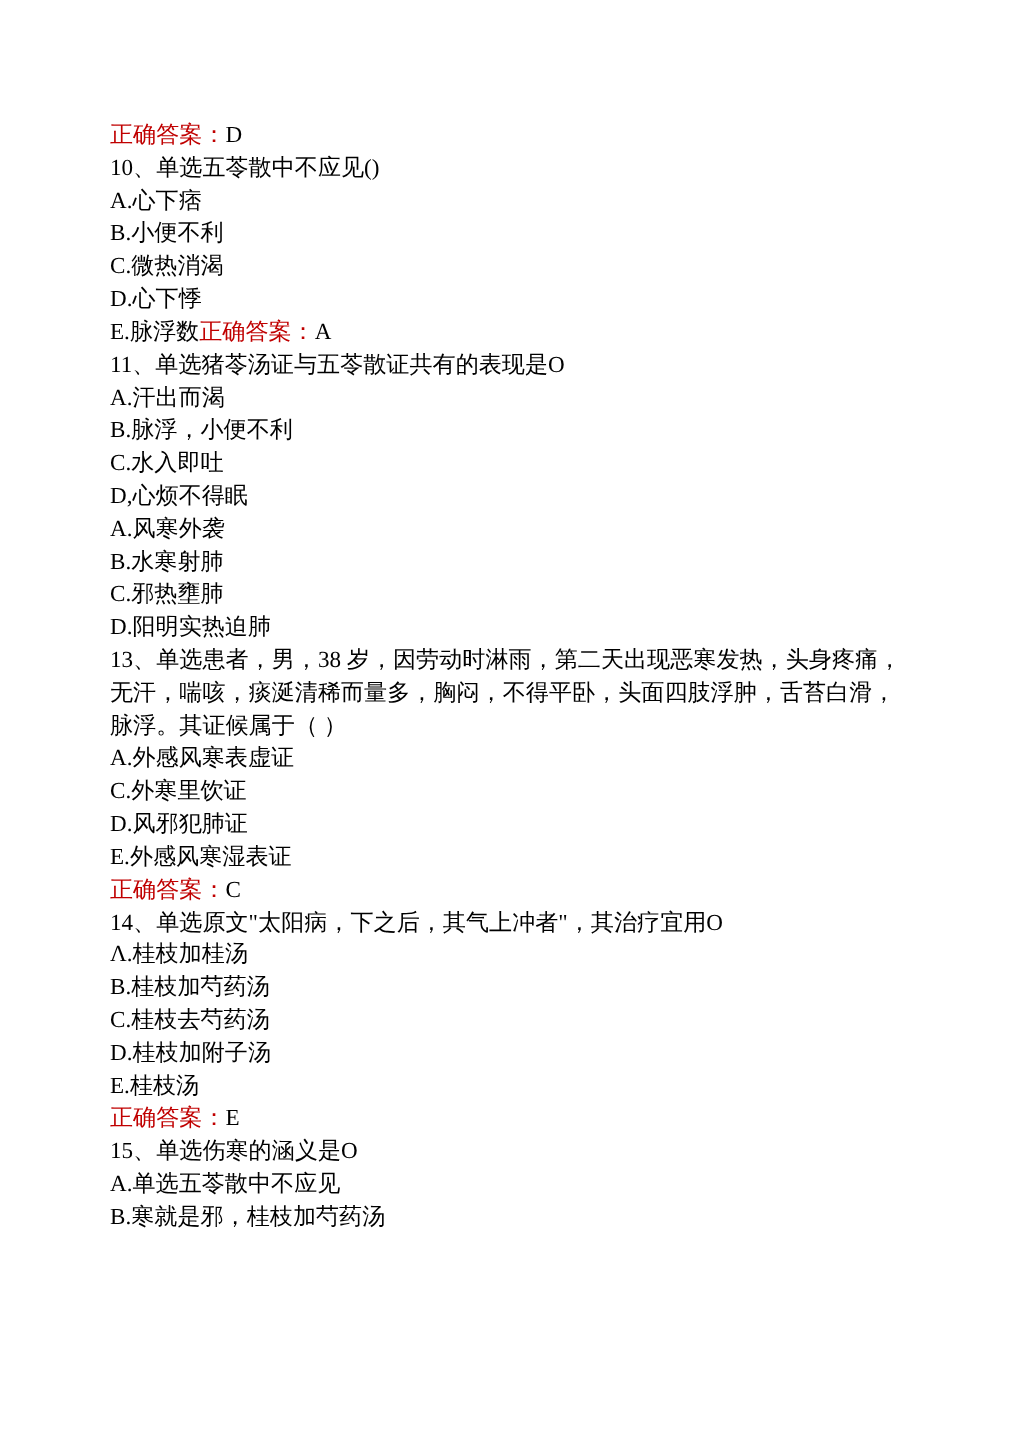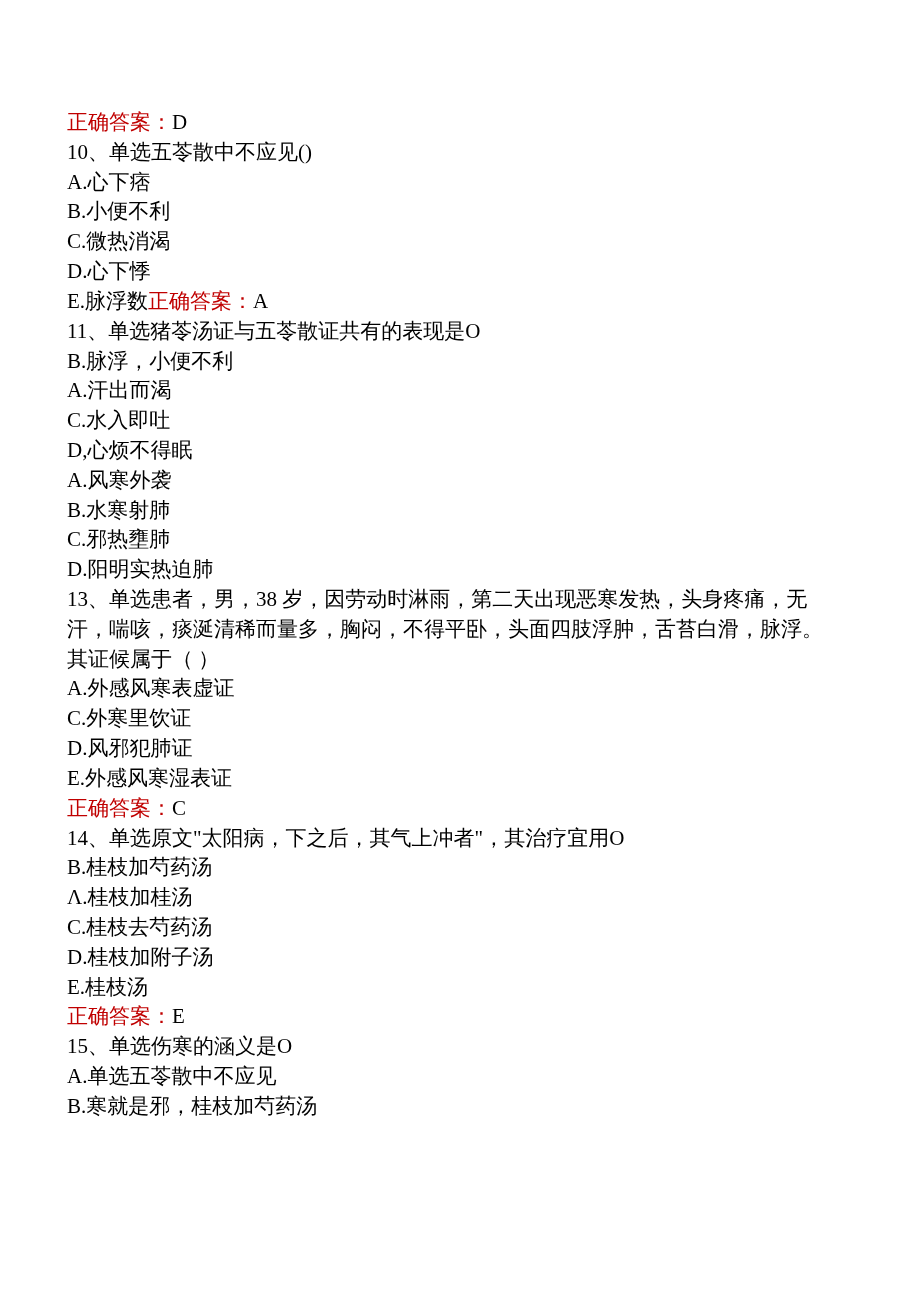--- a/index.html
+++ b/index.html
@@ -5,21 +5,21 @@
   html, body {
     margin: 0;
     padding: 0;
     background: #ffffff;
     width: 920px;
   }
   .page {
     box-sizing: border-box;
     width: 920px;
     min-height: 1301px;
-    padding: 108px 90px 40px 67px;
+    padding: 108px 90px 40px 100px;
     font-family: "SimSun", "Songti SC", serif;
     font-size: 21px;
     color: #000000;
     line-height: 1.42;
   }
   .line {
     white-space: normal;
     word-break: break-word;
   }
   .red { color: #c00000; }
@@ -29,37 +29,37 @@
 
 <div class="page" id="page-root">
     <div class="line"><span class="red">正确答案：</span><span>D</span></div>
     <div class="line"><span>10、单选五苓散中不应见()</span></div>
     <div class="line"><span>A.心下痞</span></div>
     <div class="line"><span>B.小便不利</span></div>
     <div class="line"><span>C.微热消渴</span></div>
     <div class="line"><span>D.心下悸</span></div>
     <div class="line"><span>E.脉浮数</span><span class="red">正确答案：</span><span>A</span></div>
     <div class="line"><span>11、单选猪苓汤证与五苓散证共有的表现是O</span></div>
+    <div class="line"><span>A.汗出而渴</span></div>
     <div class="line"><span>B.脉浮，小便不利</span></div>
-    <div class="line"><span>A.汗出而渴</span></div>
     <div class="line"><span>C.水入即吐</span></div>
     <div class="line"><span>D,心烦不得眠</span></div>
     <div class="line"><span>A.风寒外袭</span></div>
     <div class="line"><span>B.水寒射肺</span></div>
     <div class="line"><span>C.邪热壅肺</span></div>
     <div class="line"><span>D.阳明实热迫肺</span></div>
     <div class="line"><span>13、单选患者，男，38 岁，因劳动时淋雨，第二天出现恶寒发热，头身疼痛，无汗，喘咳，痰涎清稀而量多，胸闷，不得平卧，头面四肢浮肿，舌苔白滑，脉浮。其证候属于（ ）</span></div>
     <div class="line"><span>A.外感风寒表虚证</span></div>
     <div class="line"><span>C.外寒里饮证</span></div>
     <div class="line"><span>D.风邪犯肺证</span></div>
     <div class="line"><span>E.外感风寒湿表证</span></div>
     <div class="line"><span class="red">正确答案：</span><span>C</span></div>
     <div class="line"><span>14、单选原文"太阳病，下之后，其气上冲者"，其治疗宜用O</span></div>
+    <div class="line"><span>Λ.桂枝加桂汤</span></div>
     <div class="line"><span>B.桂枝加芍药汤</span></div>
-    <div class="line"><span>Λ.桂枝加桂汤</span></div>
     <div class="line"><span>C.桂枝去芍药汤</span></div>
     <div class="line"><span>D.桂枝加附子汤</span></div>
     <div class="line"><span>E.桂枝汤</span></div>
     <div class="line"><span class="red">正确答案：</span><span>E</span></div>
     <div class="line"><span>15、单选伤寒的涵义是O</span></div>
     <div class="line"><span>A.单选五苓散中不应见</span></div>
     <div class="line"><span>B.寒就是邪，桂枝加芍药汤</span></div>
   </div>
 
 </body></html>

